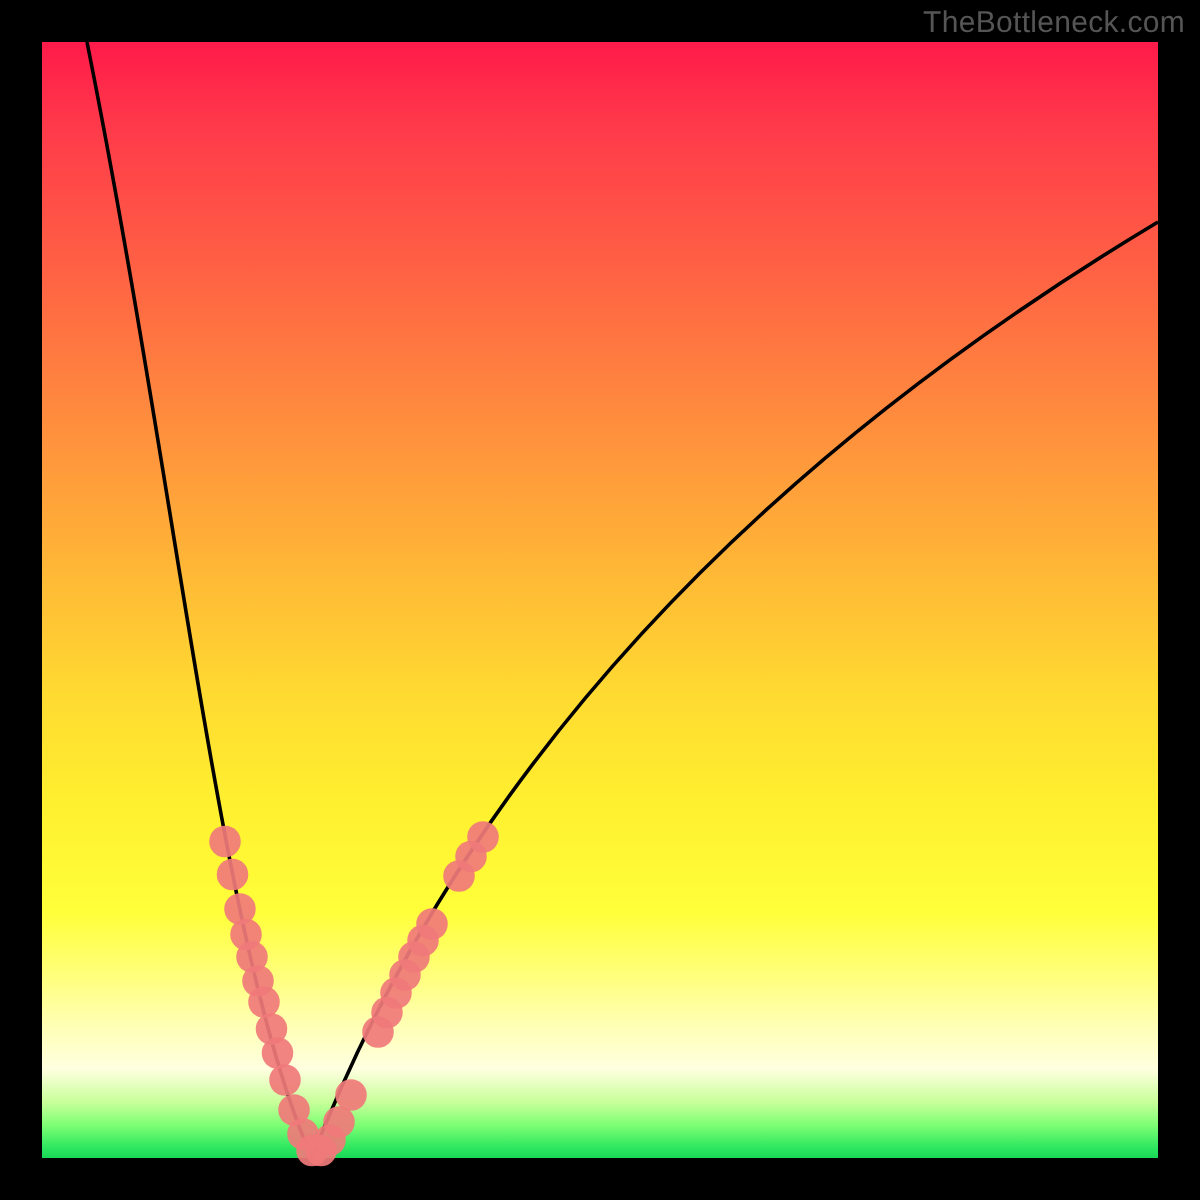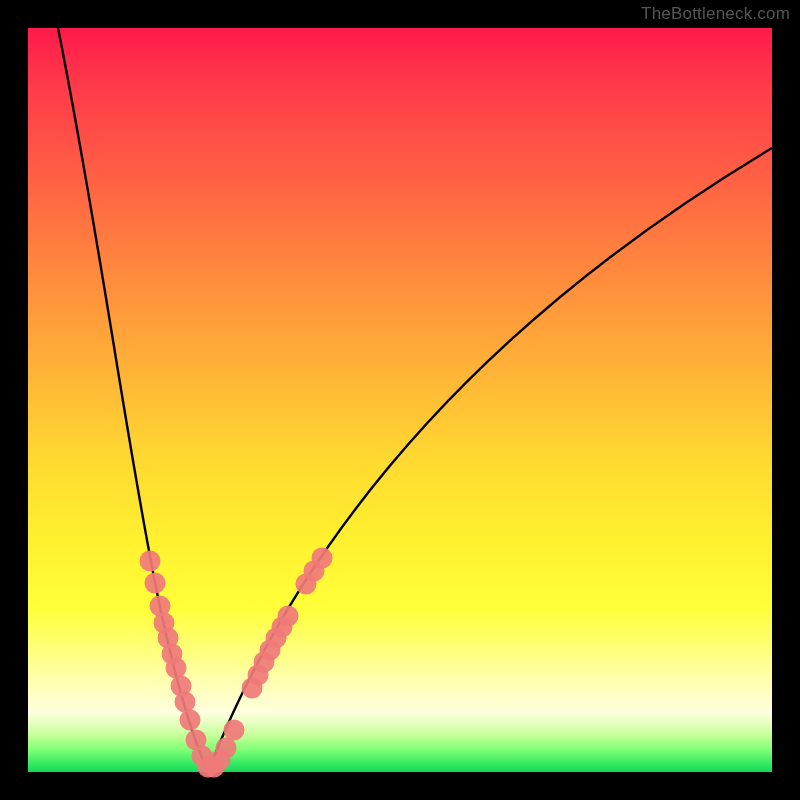--- a/index.html
+++ b/index.html
@@ -49,21 +49,21 @@
     top: 0;
     width: 744px;
     height: 744px;
     overflow: visible;
   }
   .watermark {
     position: absolute;
     top: 4px;
     right: 10px;
     color: #555;
-    font-size: 17px;
+    font-size: 20px;
     letter-spacing: 0.2px;
   }
 </style>
 </head>
 <body>
 
 <div class="watermark">TheBottleneck.com</div>
 
 <div class="frame">
   <div class="gradient"></div>

